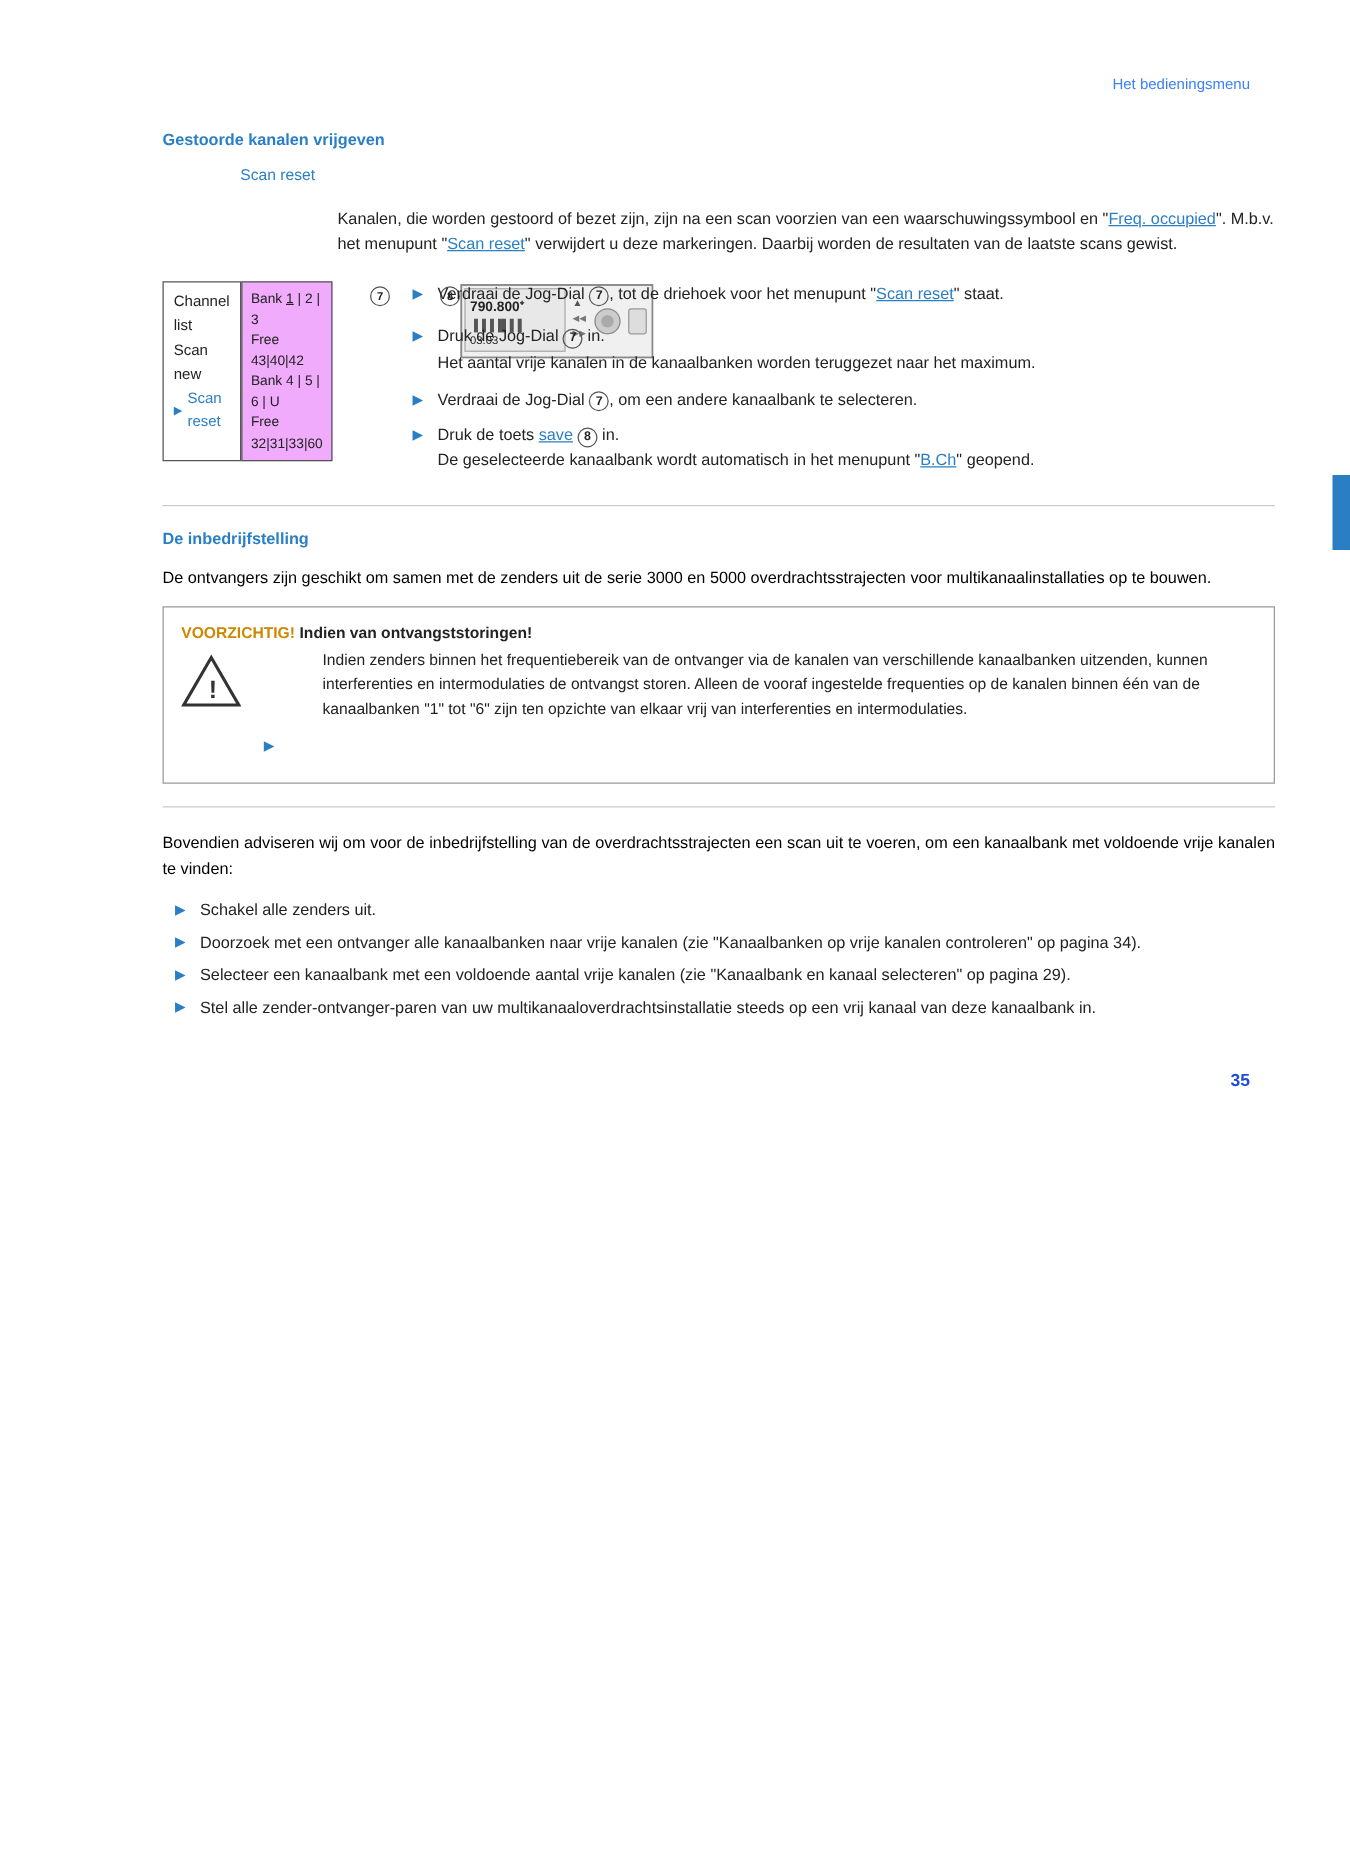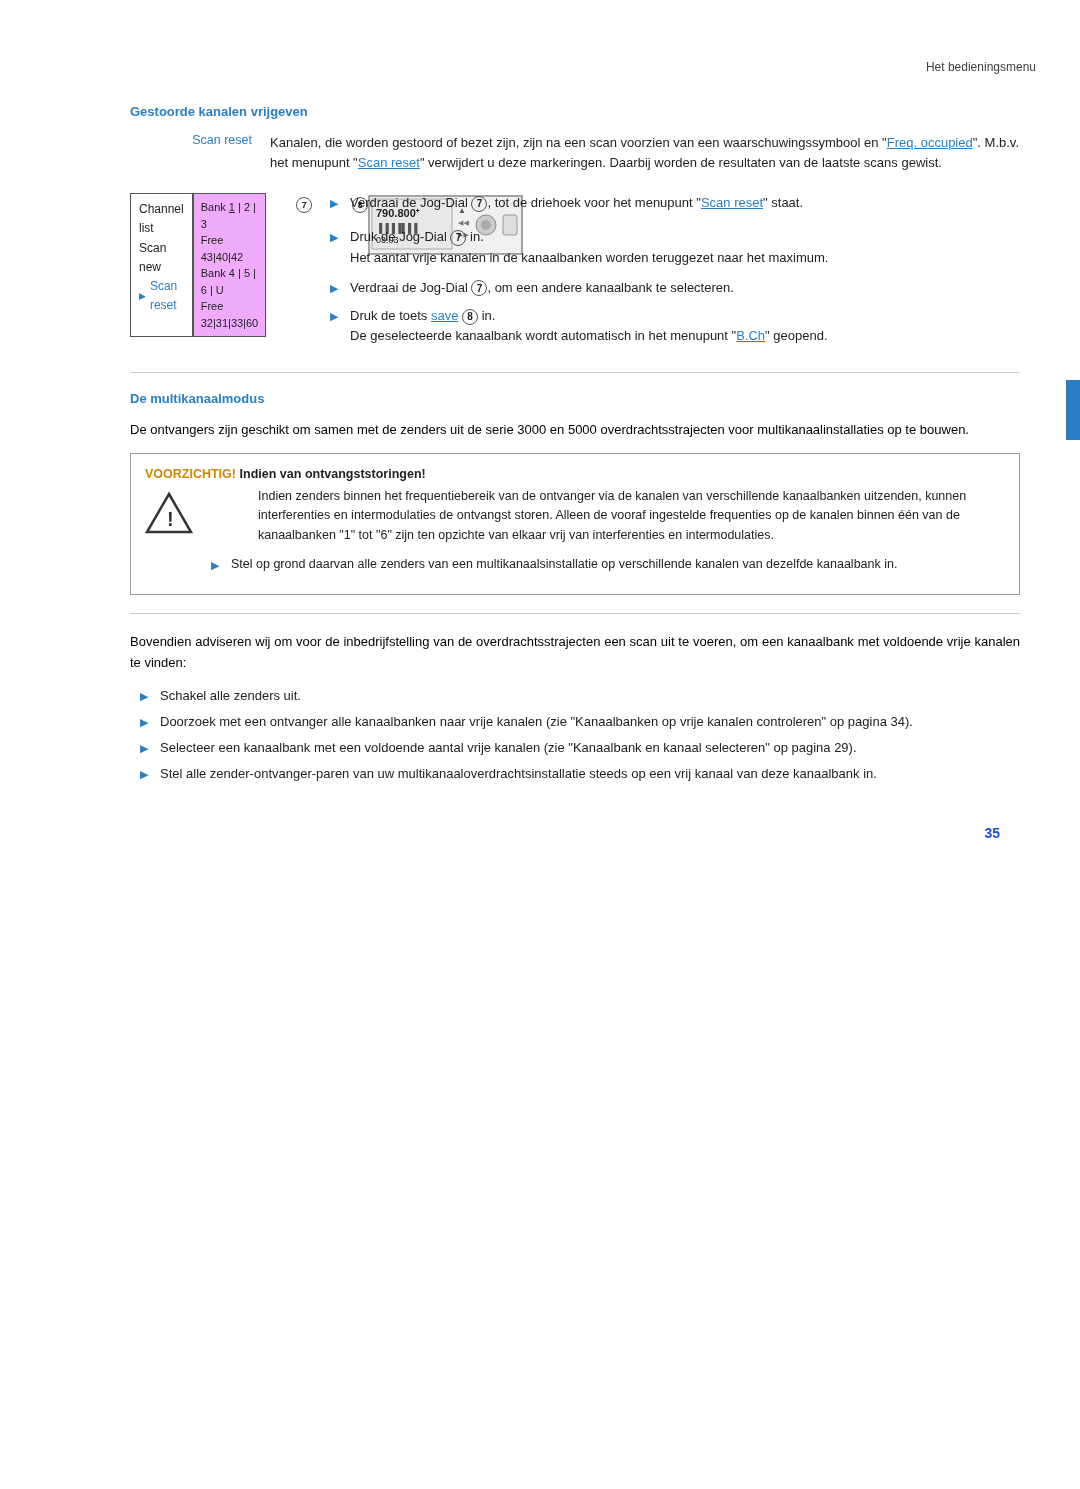--- a/index.html
+++ b/index.html
@@ -17,25 +17,25 @@
       width: 1080px;
       min-height: 1489px;
       background: #fff;
       position: relative;
       padding: 40px 0;
     }
 
     
     .page-header {
       text-align: right;
-      padding-right: 44px;
+      padding-right: 80px;
       padding-top: 20px;
       margin-bottom: 30px;
       font-size: 12px;
-      color: #404040;
+      color: #3b82f6;
     }
 
     
     .right-indicator {
       position: absolute;
       right: 0;
       top: 380px;
       width: 14px;
       height: 60px;
       background: #2a7fc4;
@@ -70,20 +70,21 @@
       padding-top: 0;
       text-align: right;
       padding-right: 18px;
     }
 
     .right-text {
       flex: 1;
       font-size: 13px;
       line-height: 1.55;
       color: #222;
+      margin-top: 32px;
     }
 
     
     .menu-box {
       border: 1.5px solid #555;
       background: #fff;
       width: 155px;
       padding: 6px 8px;
       font-size: 12px;
       margin-bottom: 4px;
@@ -350,21 +351,21 @@
             Druk de toets <span class="link-text">save</span> <span class="circle-label">8</span> in.<br>
             <span>De geselecteerde kanaalbank wordt automatisch in het menupunt "<span class="link-text">B.Ch</span>" geopend.</span>
           </span>
         </div>
 
       </div>
     </div>
 
     <div class="divider"></div>
 
-    <div class="section-heading" style="margin-top:10px;">De multikanaalmodus</div>
+    <div class="section-heading" style="margin-top:10px;">De inbedrijfstelling</div>
 
     <p class="body-text">
       De ontvangers zijn geschikt om samen met de zenders uit de serie 3000 en 5000 overdrachtsstrajecten voor multikanaalinstallaties op te bouwen.
     </p>
 
     <div class="warning-box">
       <div style="flex:1;">
         <div class="warning-header-row">
           <span style="color:#cc8800; font-weight:bold; font-size:12.5px;">VOORZICHTIG!</span>
           <span style="font-weight:bold; font-size:12.5px;"> Indien van ontvangststoringen!</span>
@@ -377,23 +378,20 @@
               <text x="22" y="35" font-size="20" font-weight="bold" fill="#333">!</text>
             </svg>
           </div>
           <div>
             <p class="warning-text">
               Indien zenders binnen het frequentiebereik van de ontvanger via de kanalen van verschillende kanaalbanken uitzenden, kunnen interferenties en intermodulaties de ontvangst storen. Alleen de vooraf ingestelde frequenties op de kanalen binnen één van de kanaalbanken "1" tot "6" zijn ten opzichte van elkaar vrij van interferenties en intermodulaties.
             </p>
 
             <div class="bullet-item" style="margin-top:10px;">
               <span class="bullet-arrow" style="color:#2a7fc4;">▶</span>
-              <span style="font-size:12.5px; line-height:1.55;">
-                Stel op grond daarvan alle zenders van een multikanaalsinstallatie op verschillende kanalen van dezelfde kanaalbank in.
-              </span>
             </div>
           </div>
         </div>
       </div>
     </div>
 
     <div class="divider"></div>
 
     <p class="body-text">
       Bovendien adviseren wij om voor de inbedrijfstelling van de overdrachtsstrajecten een scan uit te voeren, om een kanaalbank met voldoende vrije kanalen te vinden:

